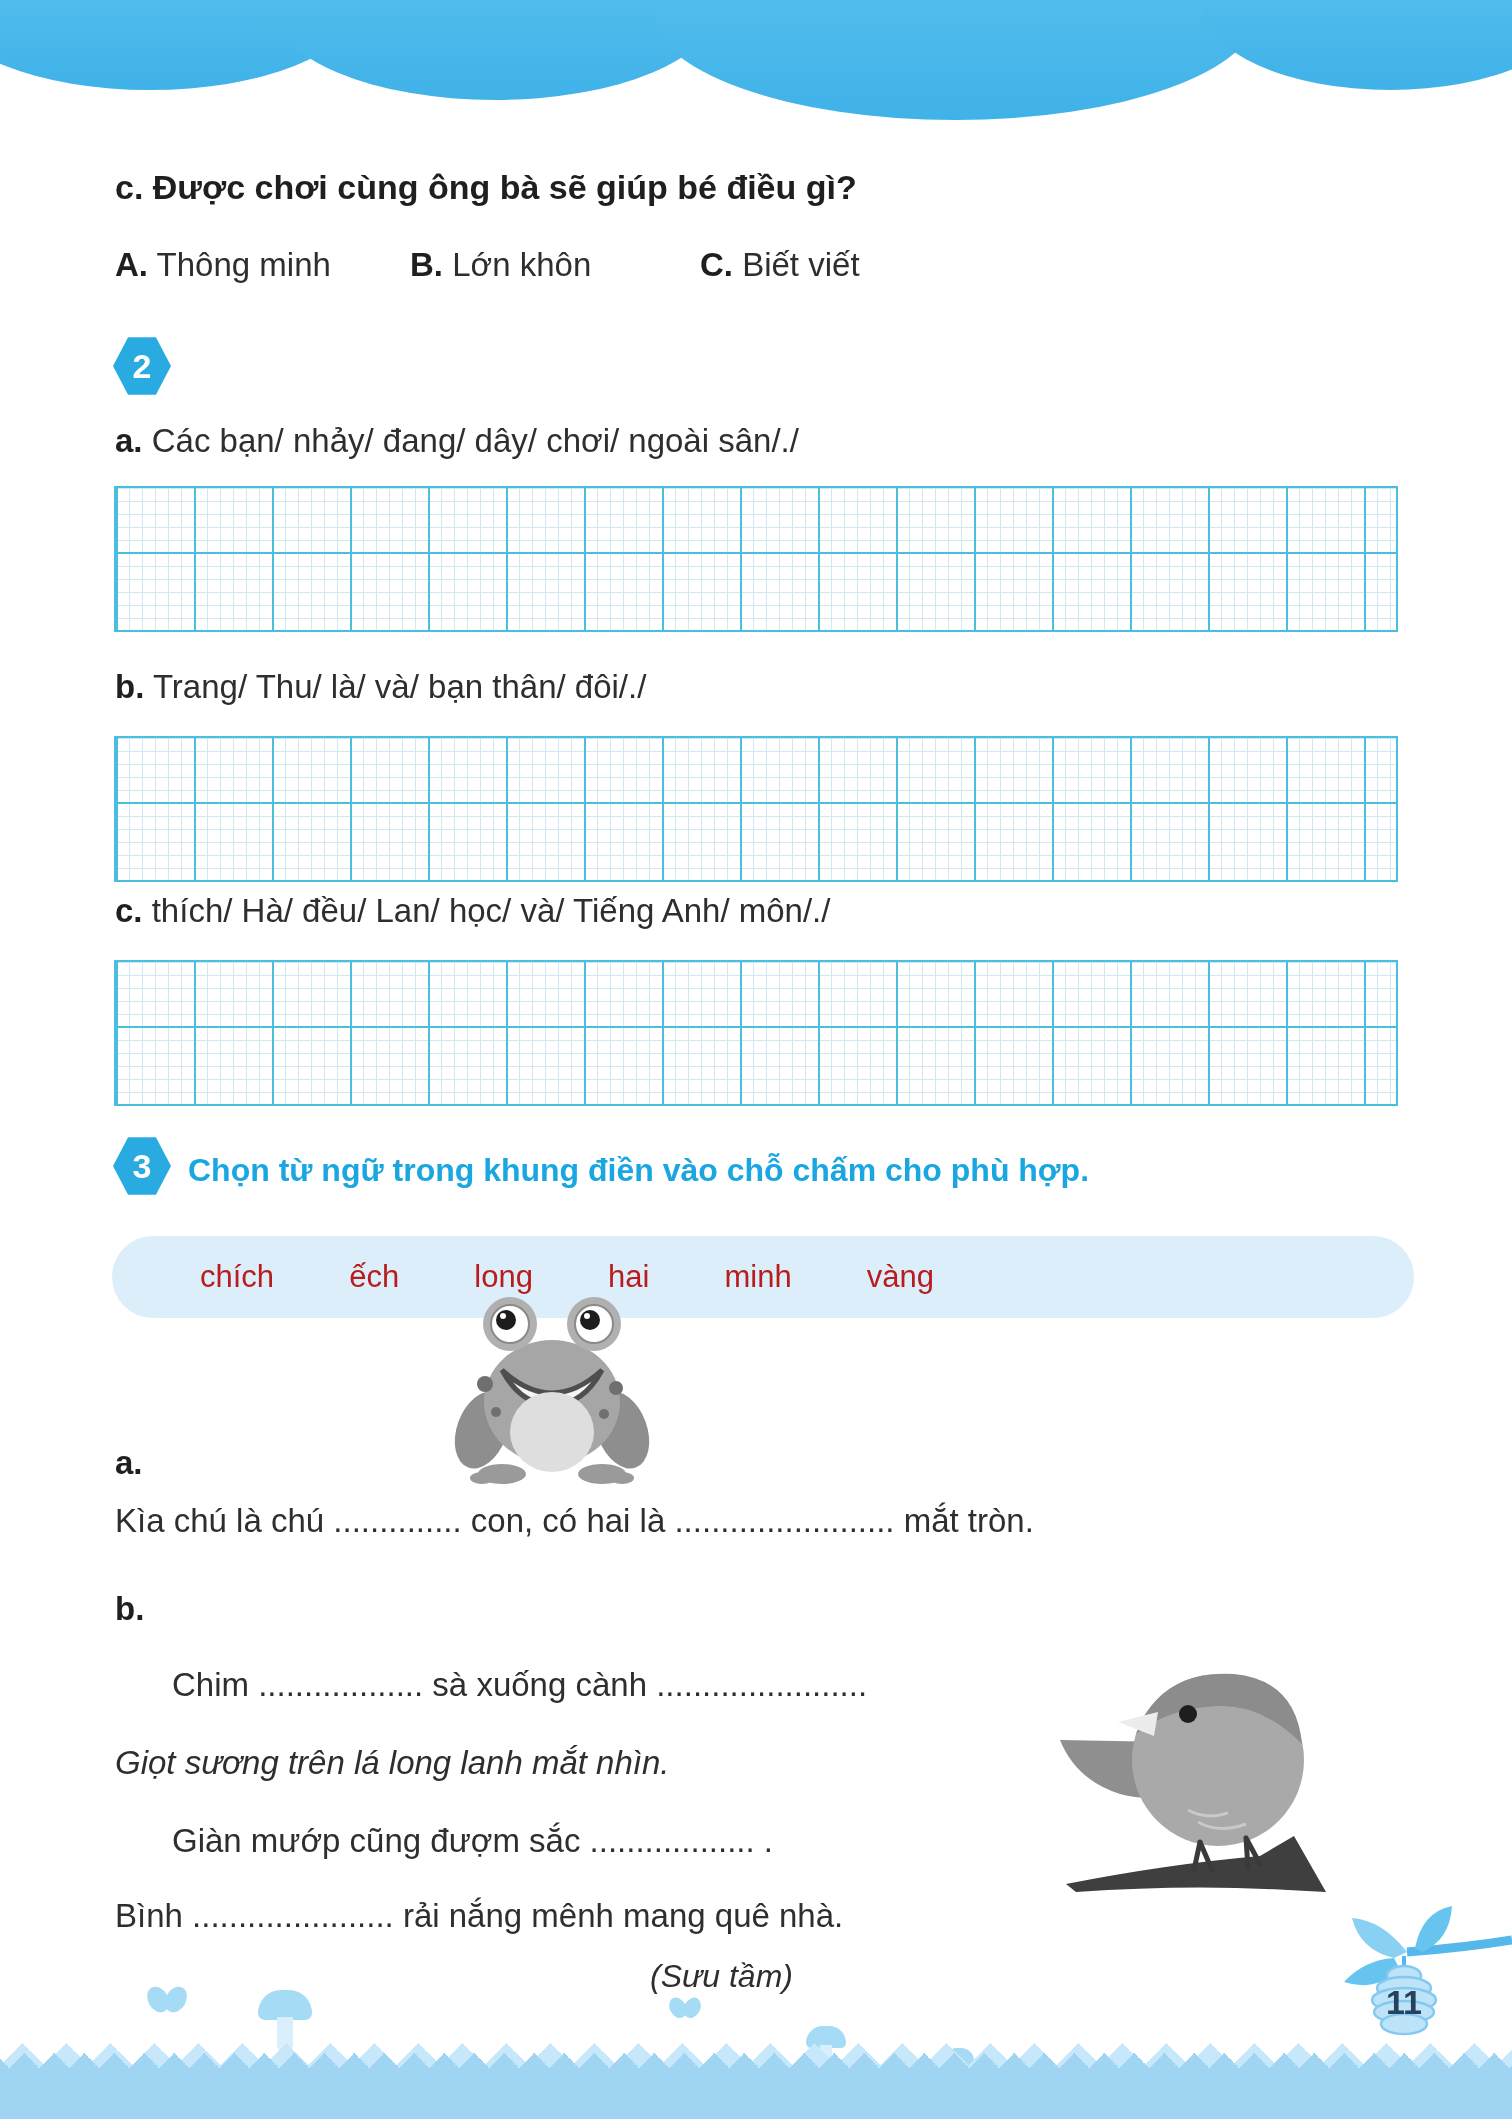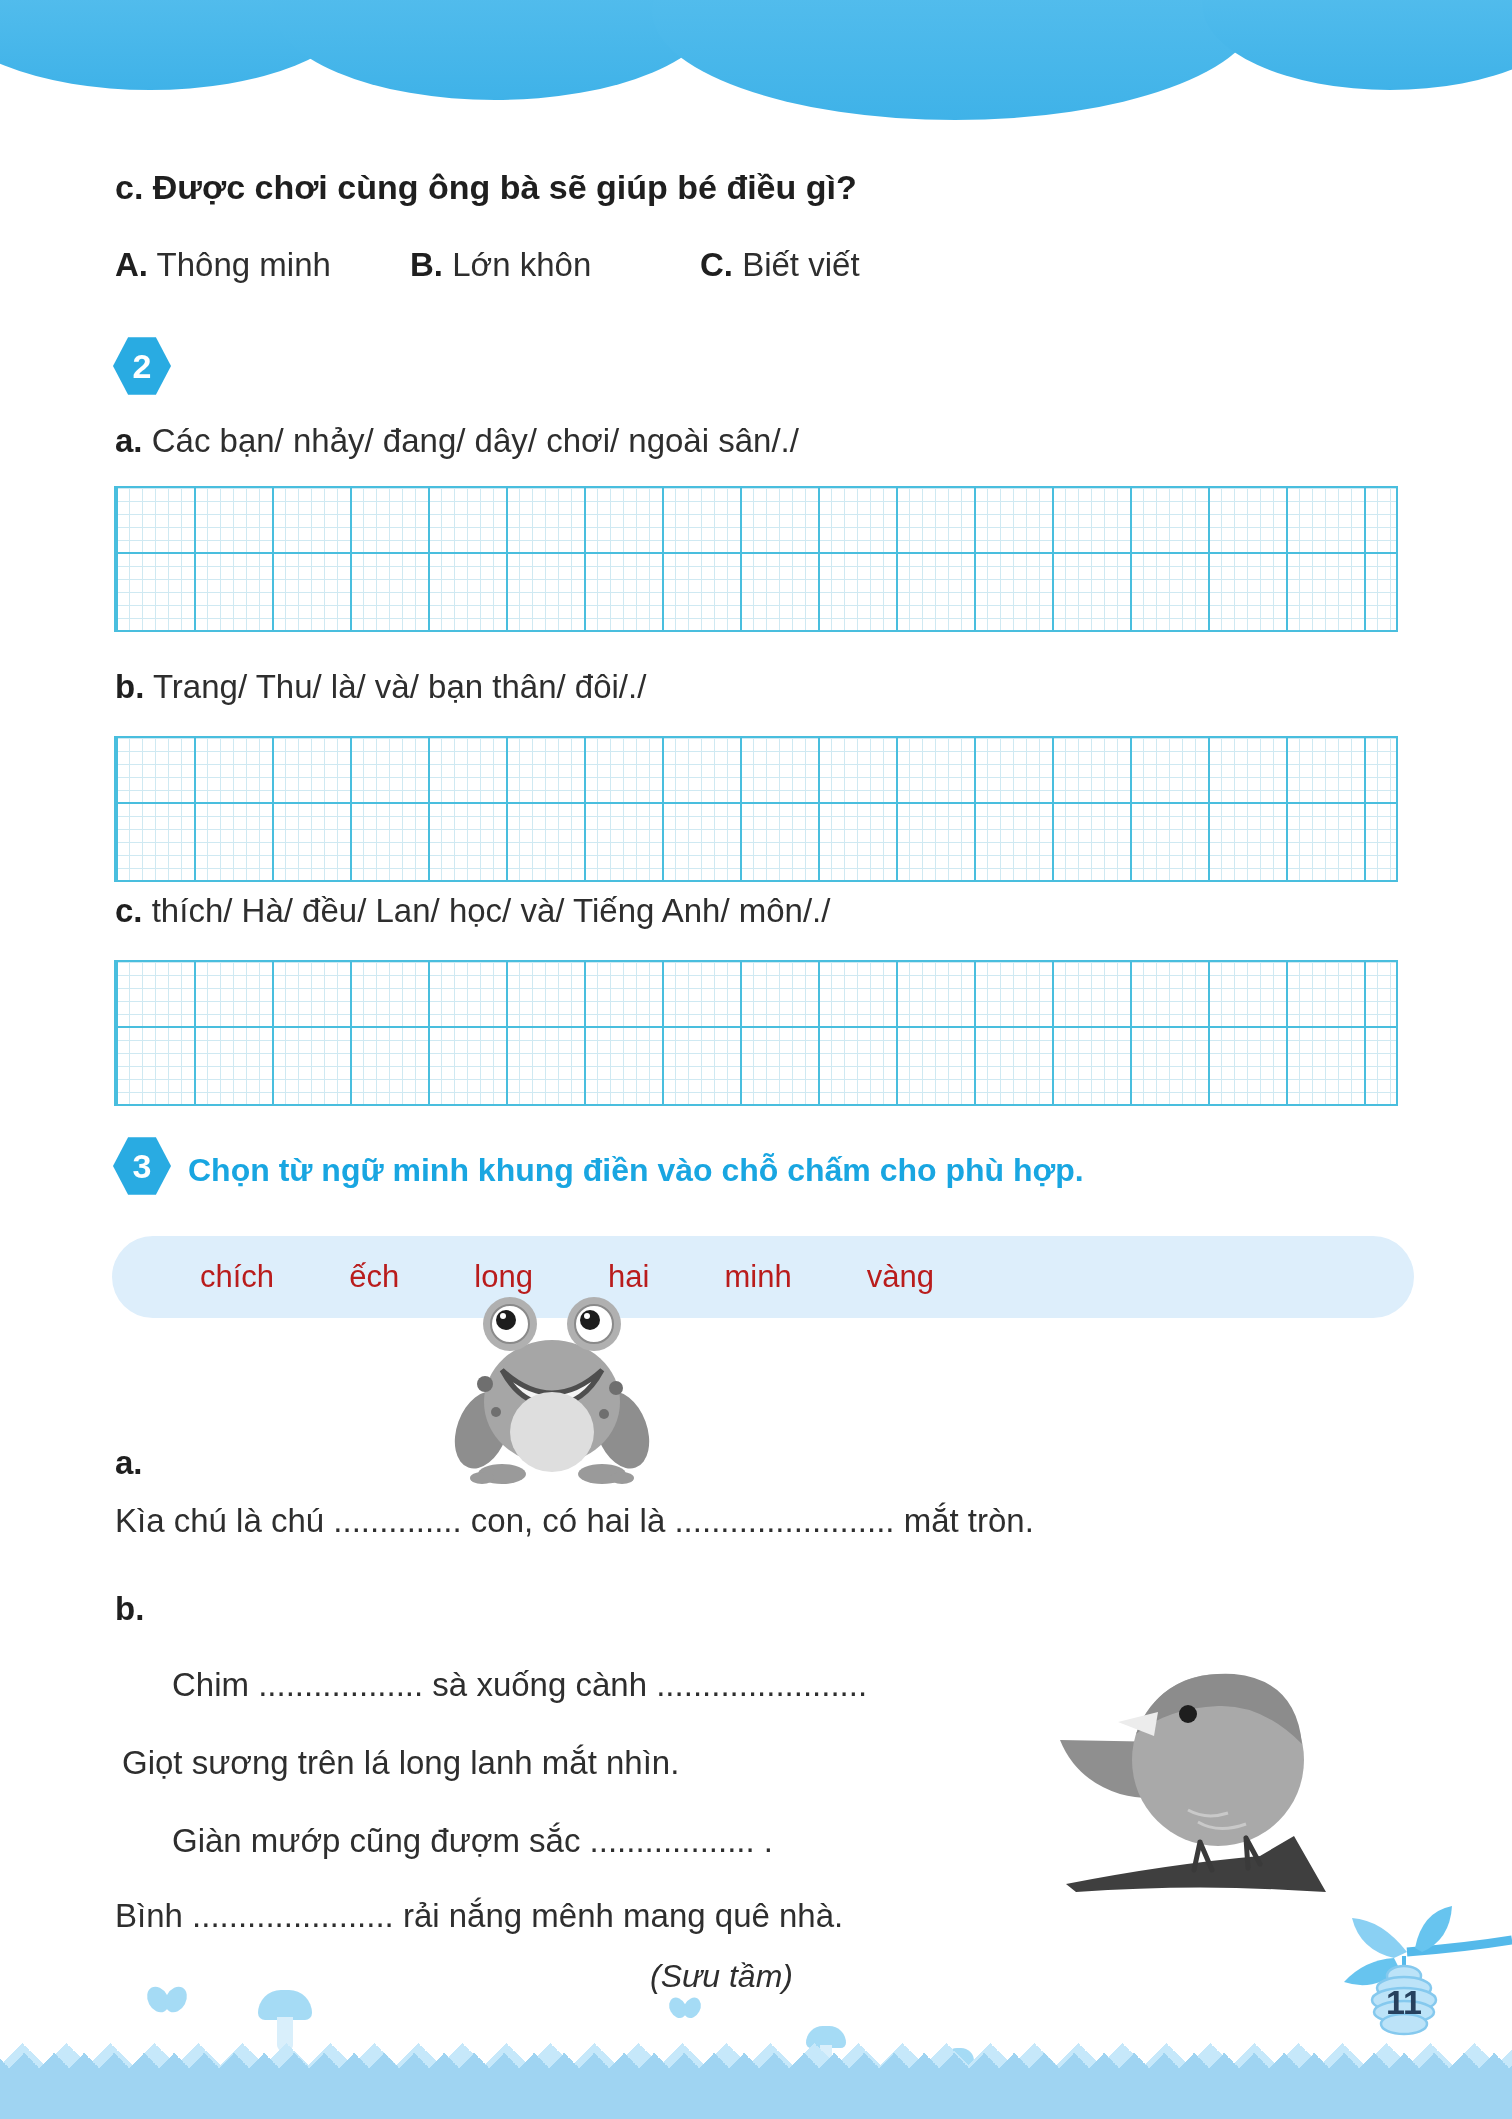--- a/index.html
+++ b/index.html
@@ -110,21 +110,21 @@
 
   <div class="t" style="left:115px;top:892px;">
     <span class="b">c.</span>
     <span>thích/ Hà/ đều/ Lan/ học/ và/ Tiếng Anh/ môn/./</span>
   </div>
   <div class="wgrid" style="left:114px;top:960px;"></div>
 
   <div class="badge" style="left:113px;top:1136px;">
     <span>3</span>
   </div>
-  <div class="ex-title" style="left:188px;top:1152px;">Chọn từ ngữ minh khung điền vào chỗ chấm cho phù hợp.</div>
+  <div class="ex-title" style="left:188px;top:1152px;">Chọn từ ngữ trong khung điền vào chỗ chấm cho phù hợp.</div>
 
   <div class="wordbox">
     <span>chích</span>
     <span>ếch</span>
     <span>long</span>
     <span>hai</span>
     <span>minh</span>
     <span>vàng</span>
   </div>
 
@@ -150,21 +150,21 @@
     <ellipse cx="150" cy="192" rx="24" ry="10" fill="#9a9a9a"></ellipse>
     <ellipse cx="30" cy="196" rx="12" ry="6" fill="#9a9a9a"></ellipse>
     <ellipse cx="170" cy="196" rx="12" ry="6" fill="#9a9a9a"></ellipse>
   </svg>
 
   <div class="t b" style="left:115px;top:1444px;">a.</div>
   <div class="t" style="left:115px;top:1502px;">Kìa chú là chú .............. con, có hai là ........................ mắt tròn.</div>
 
   <div class="t b" style="left:115px;top:1590px;">b.</div>
   <div class="t" style="left:172px;top:1666px;">Chim .................. sà xuống cành .......................</div>
-  <div class="t" style="left:122px;top:1744px;">Giọt sương trên lá long lanh mắt nhìn.</div>
+  <div class="t" style="left:115px;top:1744px;font-style:italic;">Giọt sương trên lá long lanh mắt nhìn.</div>
   <div class="t" style="left:172px;top:1822px;">Giàn mướp cũng đượm sắc .................. .</div>
   <div class="t" style="left:115px;top:1897px;">Bình ...................... rải nắng mênh mang quê nhà.</div>
   <div class="attribution" style="left:650px;top:1958px;">(Sưu tầm)</div>
 
   <svg style="position:absolute;left:1048px;top:1642px;" width="300" height="270" viewBox="0 0 300 270">
     <path d="M18 242 Q120 222 212 214 L246 194 L278 250 L240 248 Q140 242 28 250 Z" fill="#3f3f3f"></path>
     <path d="M120 100 L12 98 Q28 138 72 152 Q102 160 130 152 Z" fill="#8f8f8f"></path>
     <circle cx="170" cy="118" r="86" fill="#a9a9a9"></circle>
     <path d="M88 92 Q112 28 186 32 Q248 38 254 102 Q214 62 170 64 Q120 66 88 92 Z" fill="#8c8c8c"></path>
     <path d="M150 180 q20 12 48 2" stroke="#c9c9c9" stroke-width="3" fill="none"></path>

